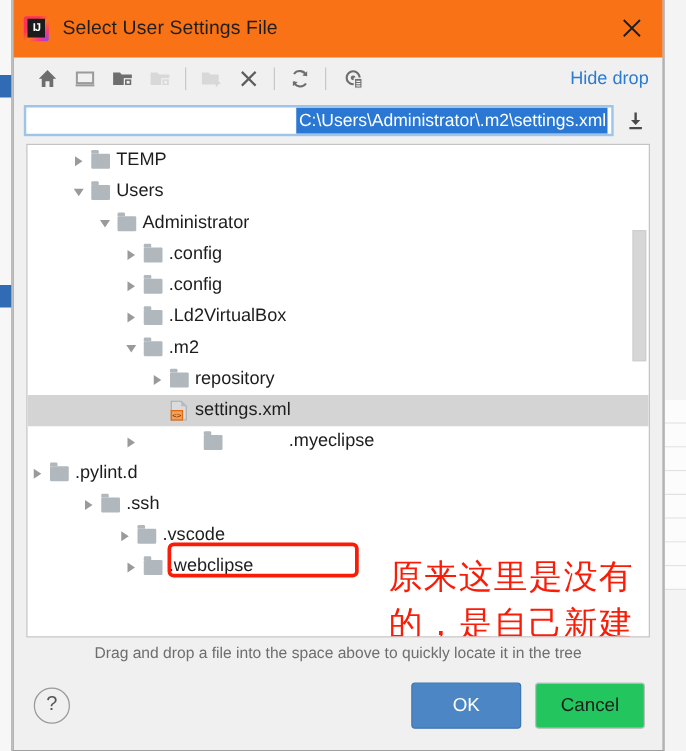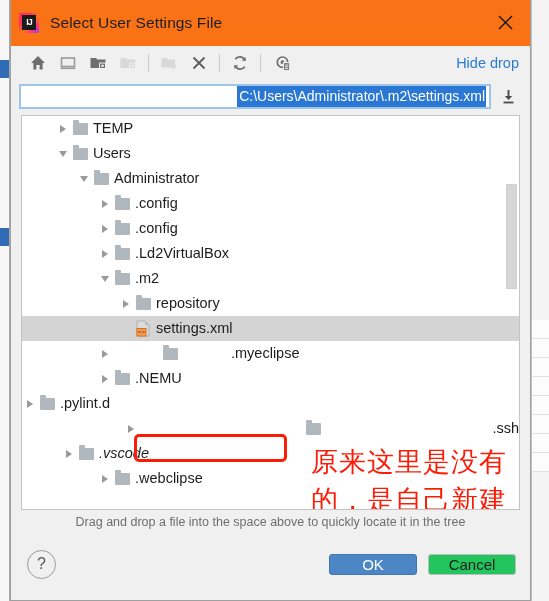--- a/index.html
+++ b/index.html
@@ -316,21 +316,21 @@
     color: #555;
     font-size: 16px;
     display: flex;
     align-items: center;
     justify-content: center;
     cursor: pointer;
     background: #f0f0f0;
   }
   .spacer { flex: 1 1 auto; }
   .btn {
-    height: 21px;
+    height: 37px;
     min-width: 88px;
     font-size: 15px;
     border-radius: 3px;
     display: flex;
     align-items: center;
     justify-content: center;
     cursor: pointer;
     box-sizing: border-box;
   }
   .btn-primary {
@@ -550,48 +550,39 @@
         </div>
         <div class="row" style="padding-left: 75px; gap: 48px;">
           <div class="twisty">
             <span class="arrow-r"></span>
           </div>
           <div class="folder-ico">
             <span class="folder-shape"></span>
           </div>
           <span class="row-label">.myeclipse</span>
         </div>
-        <div class="row" style="padding-left: 75px;">
-          <div class="twisty">
-            <span class="arrow-r"></span>
-          </div>
-          <div class="folder-ico">
-            <span class="folder-shape"></span>
-          </div>
-          <span class="row-label">.NEMU</span>
-        </div>
         <div class="row" style="">
           <div class="twisty">
             <span class="arrow-r"></span>
           </div>
           <div class="folder-ico">
             <span class="folder-shape"></span>
           </div>
           <span class="row-label">.pylint.d</span>
         </div>
-        <div class="row" style="padding-left: 101px; justify-content: space-between;">
+        <div class="row" style="padding-left: 41px;">
           <div class="twisty">
             <span class="arrow-r"></span>
           </div>
           <div class="folder-ico">
             <span class="folder-shape"></span>
           </div>
           <span class="row-label">.ssh</span>
         </div>
-        <div class="row" style="padding-left: 39px; font-style: italic;">
+        <div class="row" style="padding-left: 70px;">
           <div class="twisty">
             <span class="arrow-r"></span>
           </div>
           <div class="folder-ico">
             <span class="folder-shape"></span>
           </div>
           <span class="row-label">.vscode</span>
         </div>
         <div class="row" style="padding-left: 75px;">
           <div class="twisty">

